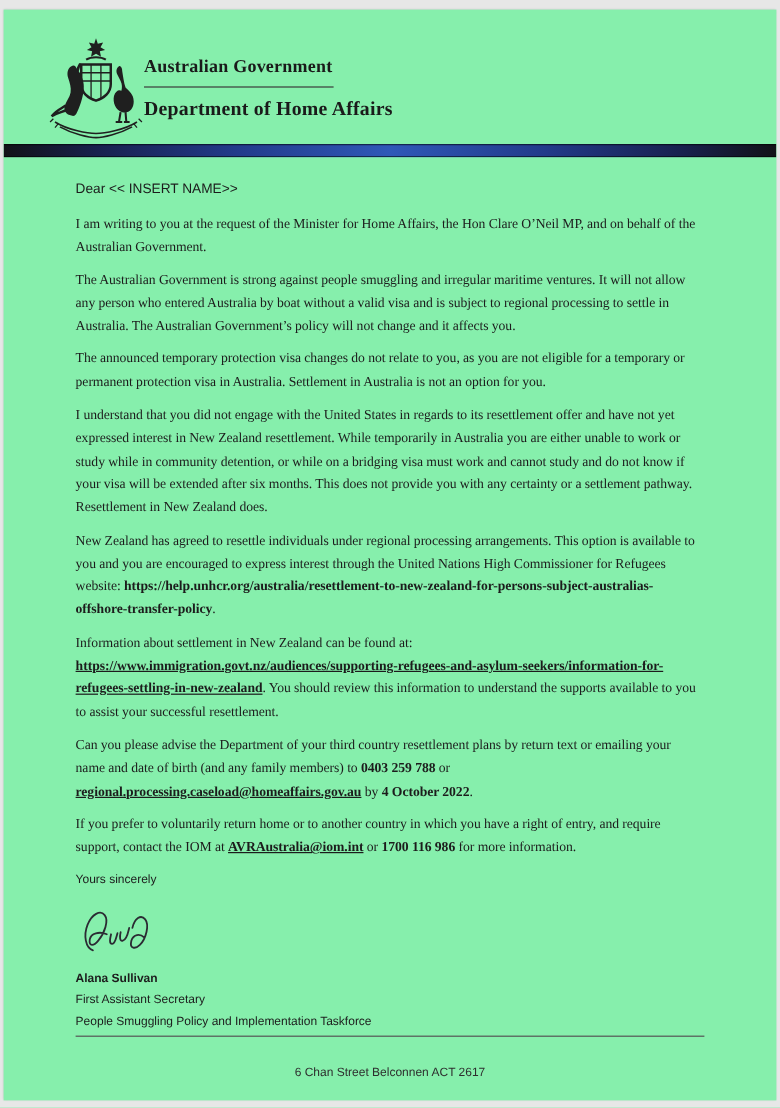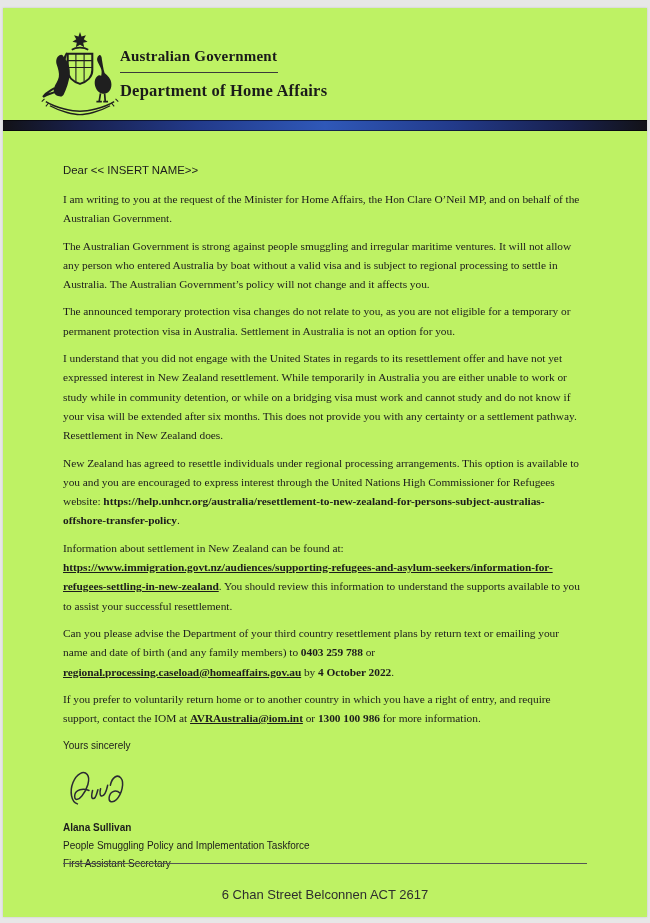--- a/index.html
+++ b/index.html
@@ -5,21 +5,21 @@
   html,body{margin:0;padding:0;}
   body{
     width:650px;height:923px;position:relative;
     background:#e7e7e7;
     font-family:"Liberation Sans","DejaVu Sans",sans-serif;
     color:#1c1c1c;
     -webkit-font-smoothing:antialiased;
   }
   .page{
     position:absolute;top:8px;left:3px;right:3px;bottom:6px;
-    background:#bef264;
+    background:#86efac;
     box-shadow:0 0 2px rgba(0,0,0,0.15);
     overflow:hidden;
   }
   
   .letterhead{position:relative;height:112px;}
   .crest{position:absolute;left:36px;top:20px;}
   .lh-text{position:absolute;left:117px;top:40px;}
   .gov{
     font-family:"Liberation Serif","DejaVu Serif",serif;
     font-weight:bold;font-size:15px;color:#1a1a1a;letter-spacing:0.2px;
@@ -30,34 +30,34 @@
     font-weight:bold;font-size:16.5px;color:#1a1a1a;letter-spacing:0.2px;text-align:right;
   }
   
   .bar{
     height:11px;width:100%;
     background:linear-gradient(90deg,#121217 0%,#18204d 12%,#223a8a 30%,#2f58b8 50%,#223a8a 70%,#18204d 88%,#121217 100%);
     box-shadow:inset 0 1px 0 rgba(0,0,0,0.55), inset 0 -1px 0 rgba(0,0,0,0.55);
   }
   
   .content{padding:18px 62px 0 60px;}
-  .salutation{margin:12px 0 10px 0;font-size:11.4px;line-height:19px;}
+  .salutation{margin:0 0 10px 0;font-size:11.4px;line-height:19px;}
   p.para{margin:0 0 8px 0;font-size:11.4px;line-height:19.3px;letter-spacing:-0.05px;font-family:Liberation Serif, serif;}
   p.para .b{font-weight:bold;overflow-wrap:break-word;}
   p.para .u{text-decoration:underline;}
   .closing{margin:4px 0 0 0;font-size:10px;line-height:19px;}
   .signature{margin:10px 0 2px 2px;display:block;}
   .sig-block{font-size:10px;line-height:17.6px;}
   .sig-name{font-weight:bold;}
   
   .footer{
     position:absolute;left:60px;right:60px;bottom:16px;
     border-top:1px solid #555;
     padding-top:24px;text-align:center;
-    font-size:13px;line-height:13.5px;color:#2e2e2e;
+    font-size:10px;line-height:13.5px;color:#2e2e2e;
   }
 </style>
 </head>
 <body>
 
 <div class="page">
 
   <div class="letterhead">
     <svg class="crest" width="82" height="94" viewBox="0 0 120 130" aria-hidden="true">
       <g fill="#1f1f1f" stroke="#1f1f1f">
@@ -92,35 +92,35 @@
   <div class="content">
     <p class="salutation">Dear &lt;&lt; INSERT NAME&gt;&gt;</p>
 
     <p class="para"><span>I am writing to you at the request of the Minister for Home Affairs, the Hon Clare O’Neil MP, and on behalf of the Australian Government.</span></p>
     <p class="para"><span>The Australian Government is strong against people smuggling and irregular maritime ventures. It will not allow any person who entered Australia by boat without a valid visa and is subject to regional processing to settle in Australia. The Australian Government’s policy will not change and it affects you.</span></p>
     <p class="para"><span>The announced temporary protection visa changes do not relate to you, as you are not eligible for a temporary or permanent protection visa in Australia. Settlement in Australia is not an option for you.</span></p>
     <p class="para"><span>I understand that you did not engage with the United States in regards to its resettlement offer and have not yet expressed interest in New Zealand resettlement.  While temporarily in Australia you are either unable to work or study while in community detention, or while on a bridging visa must work and cannot study and do not know if your visa will be extended after six months. This does not provide you with any certainty or a settlement pathway. Resettlement in New Zealand does.</span></p>
     <p class="para"><span>New Zealand has agreed to resettle individuals under regional processing arrangements. This option is available to you and you are encouraged to express interest through the United Nations High Commissioner for Refugees website: </span><span class="b">https://help.unhcr.org/australia/resettlement-to-new-zealand-for-persons-subject-australias-offshore-transfer-policy</span><span>.</span></p>
     <p class="para"><span>Information about settlement in New Zealand can be found at:</span><br><span></span><span class="b u">https://www.immigration.govt.nz/audiences/supporting-refugees-and-asylum-seekers/information-for-refugees-settling-in-new-zealand</span><span>. You should review this information to understand the supports available to you to assist your successful resettlement.</span></p>
     <p class="para"><span>Can you please advise the Department of your third country resettlement plans by return text or emailing your name and date of birth (and any family members) to </span><span class="b">0403 259 788</span><span> or </span><span class="b u">regional.processing.caseload@homeaffairs.gov.au</span><span> by </span><span class="b">4 October 2022</span><span>.</span></p>
-    <p class="para"><span>If you prefer to voluntarily return home or to another country in which you have a right of entry, and require support, contact the IOM at </span><span class="b u">AVRAustralia@iom.int</span><span> or </span><span class="b">1300 100 986</span><span> for more information.</span></p>
+    <p class="para"><span>If you prefer to voluntarily return home or to another country in which you have a right of entry, and require support, contact the IOM at </span><span class="b u">AVRAustralia@iom.int</span><span> or </span><span class="b">1700 116 986</span><span> for more information.</span></p>
 
     <p class="closing">Yours sincerely</p>
 
     <svg class="signature" width="80" height="52" viewBox="0 0 90 55" aria-hidden="true">
       <path d="M14,42 C7,40 5,28 9,18 C13,8 21,4 25,9 C29,14 25,26 19,33 C15,38 10,39 11,32 C12,26 20,24 27,27
                M31,27 C30,31 29,36 32,36 C35,36 36,29 37,26
                M40,25 C39,29 39,34 42,33 C46,32 47,25 48,21
                M51,21 C53,12 59,8 63,13 C67,18 64,31 58,37 C54,41 48,41 50,33 C52,27 58,26 62,30" stroke="#2b2b33" stroke-width="1.7" fill="none" stroke-linecap="round"></path>
     </svg>
 
     <div class="sig-block">
       <div class="sig-name">Alana Sullivan</div>
+      <div>First Assistant Secretary</div>
       <div>People Smuggling Policy and Implementation Taskforce</div>
-      <div>First Assistant Secretary</div>
     </div>
   </div>
 
   <div class="footer">
     <div>6 Chan Street Belconnen ACT 2617</div>
   </div>
 
 </div>
 
 </body></html>

